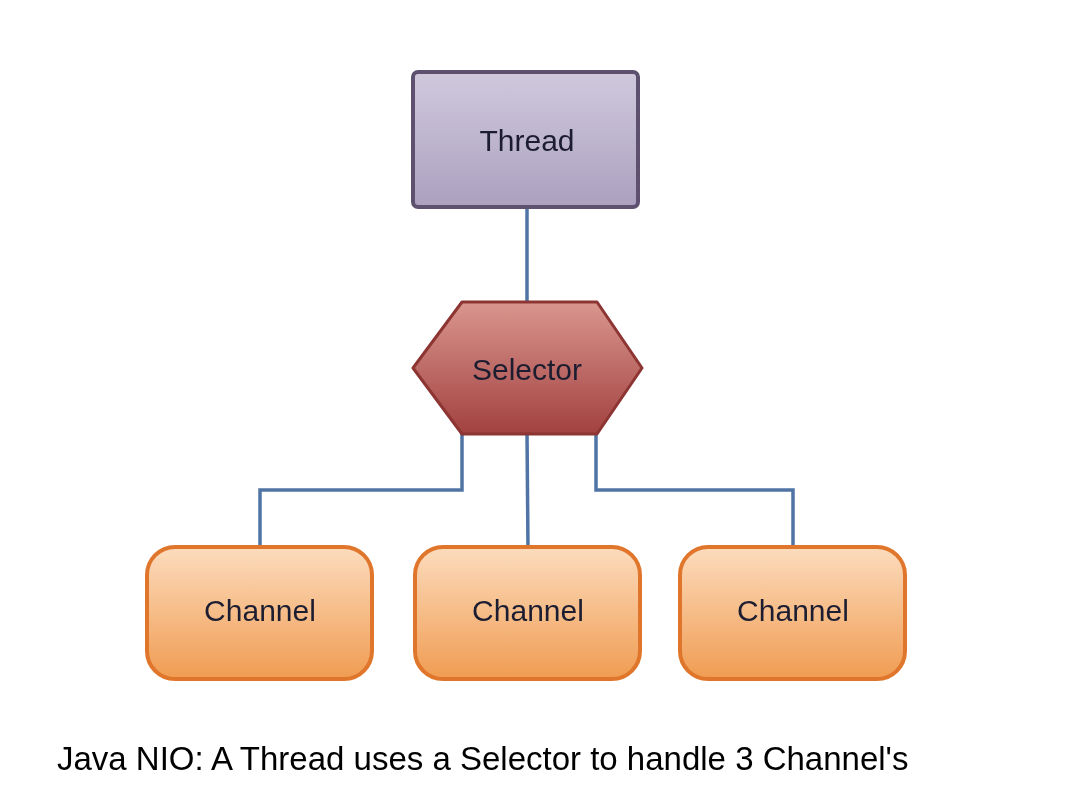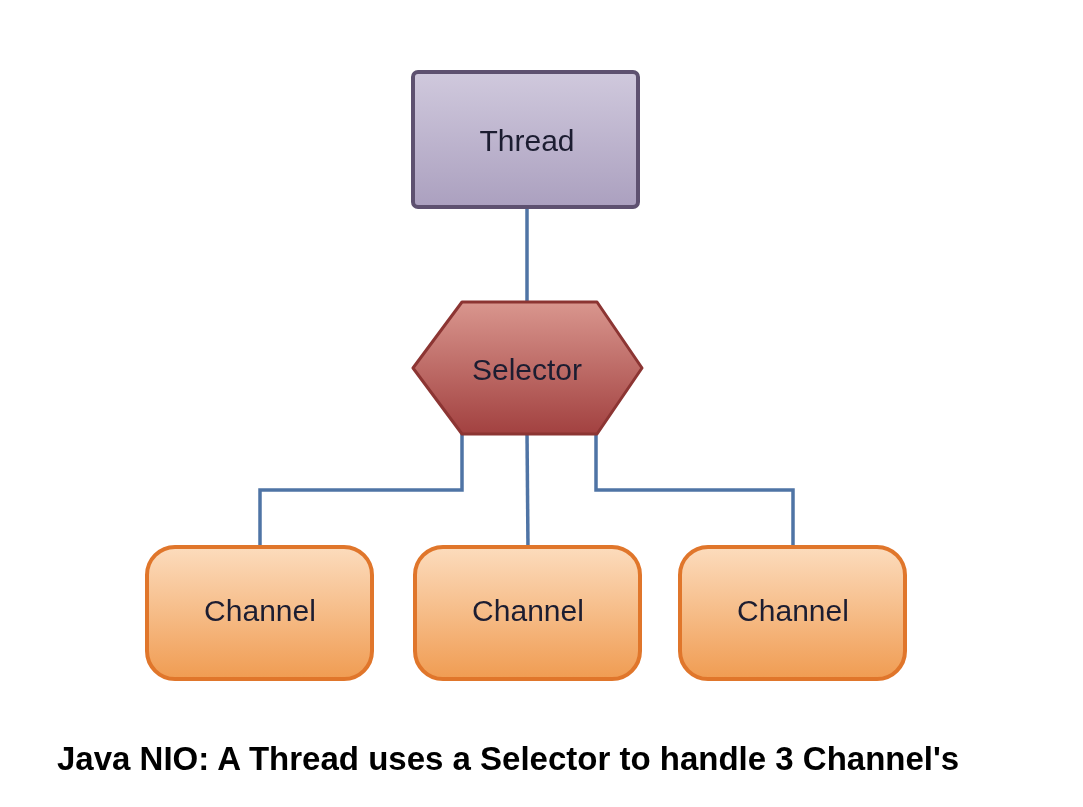--- a/index.html
+++ b/index.html
@@ -23,21 +23,21 @@
   .node-label {
     font-family: "Liberation Sans", "DejaVu Sans", sans-serif;
     font-size: 30px;
     font-weight: 400;
   }
   #caption {
     position: absolute;
     left: 57px;
     top: 740px;
     font-size: 33px;
-    font-weight: 700;
+    font-weight: 400;
     color: #000000;
     letter-spacing: 0px;
     white-space: nowrap;
   }
 </style>
 </head>
 <body>
 
 <div id="page">
 

